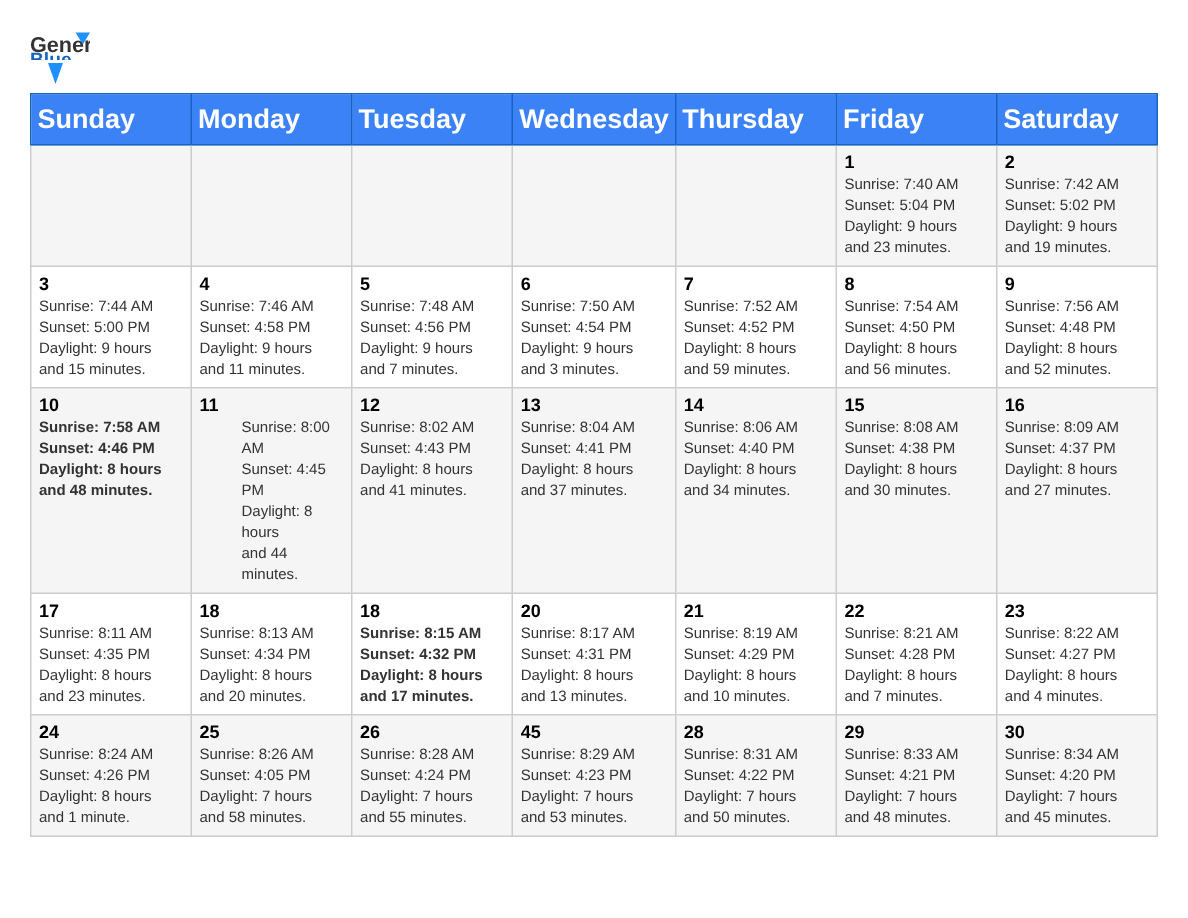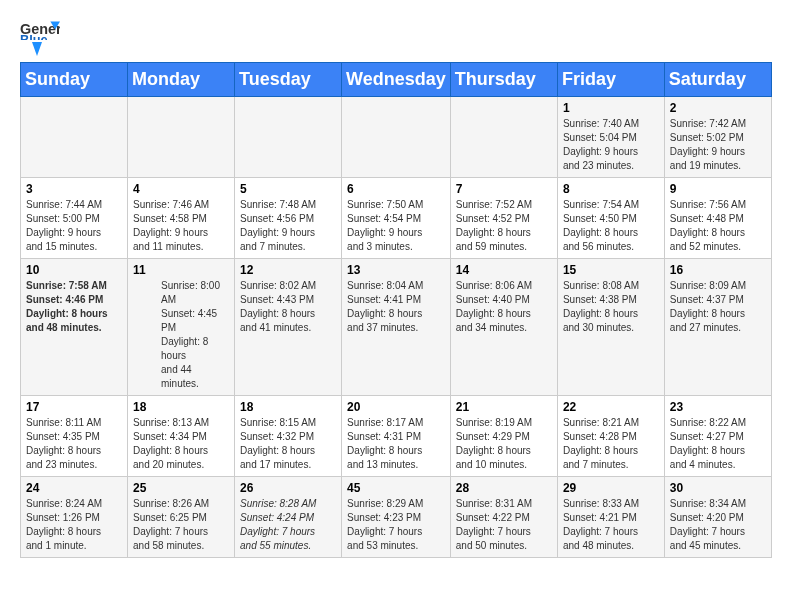--- a/index.html
+++ b/index.html
@@ -250,21 +250,21 @@
         </td>
         <td>
           <span class="day-number">18</span>
           <div class="day-info" style="white-space: pre-line;">Sunrise: 8:13 AM
 Sunset: 4:34 PM
 Daylight: 8 hours
 and 20 minutes.</div>
         </td>
         <td>
           <span class="day-number">18</span>
-          <div class="day-info" style="white-space: pre-line;">Sunrise: 8:15 AM
+          <div class="day-info" style="white-space: pre-line; font-weight: bold;">Sunrise: 8:15 AM
 Sunset: 4:32 PM
 Daylight: 8 hours
 and 17 minutes.</div>
         </td>
         <td>
           <span class="day-number">20</span>
           <div class="day-info" style="white-space: pre-line;">Sunrise: 8:17 AM
 Sunset: 4:31 PM
 Daylight: 8 hours
 and 13 minutes.</div>
@@ -288,34 +288,34 @@
           <div class="day-info" style="white-space: pre-line;">Sunrise: 8:22 AM
 Sunset: 4:27 PM
 Daylight: 8 hours
 and 4 minutes.</div>
         </td>
       </tr>
       <tr>
         <td>
           <span class="day-number">24</span>
           <div class="day-info" style="white-space: pre-line;">Sunrise: 8:24 AM
-Sunset: 1:26 PM
+Sunset: 4:26 PM
 Daylight: 8 hours
 and 1 minute.</div>
         </td>
         <td>
           <span class="day-number">25</span>
           <div class="day-info" style="white-space: pre-line;">Sunrise: 8:26 AM
-Sunset: 6:25 PM
+Sunset: 4:05 PM
 Daylight: 7 hours
 and 58 minutes.</div>
         </td>
         <td>
           <span class="day-number">26</span>
-          <div class="day-info" style="white-space: pre-line; font-style: italic;">Sunrise: 8:28 AM
+          <div class="day-info" style="white-space: pre-line;">Sunrise: 8:28 AM
 Sunset: 4:24 PM
 Daylight: 7 hours
 and 55 minutes.</div>
         </td>
         <td>
           <span class="day-number">45</span>
           <div class="day-info" style="white-space: pre-line;">Sunrise: 8:29 AM
 Sunset: 4:23 PM
 Daylight: 7 hours
 and 53 minutes.</div>

